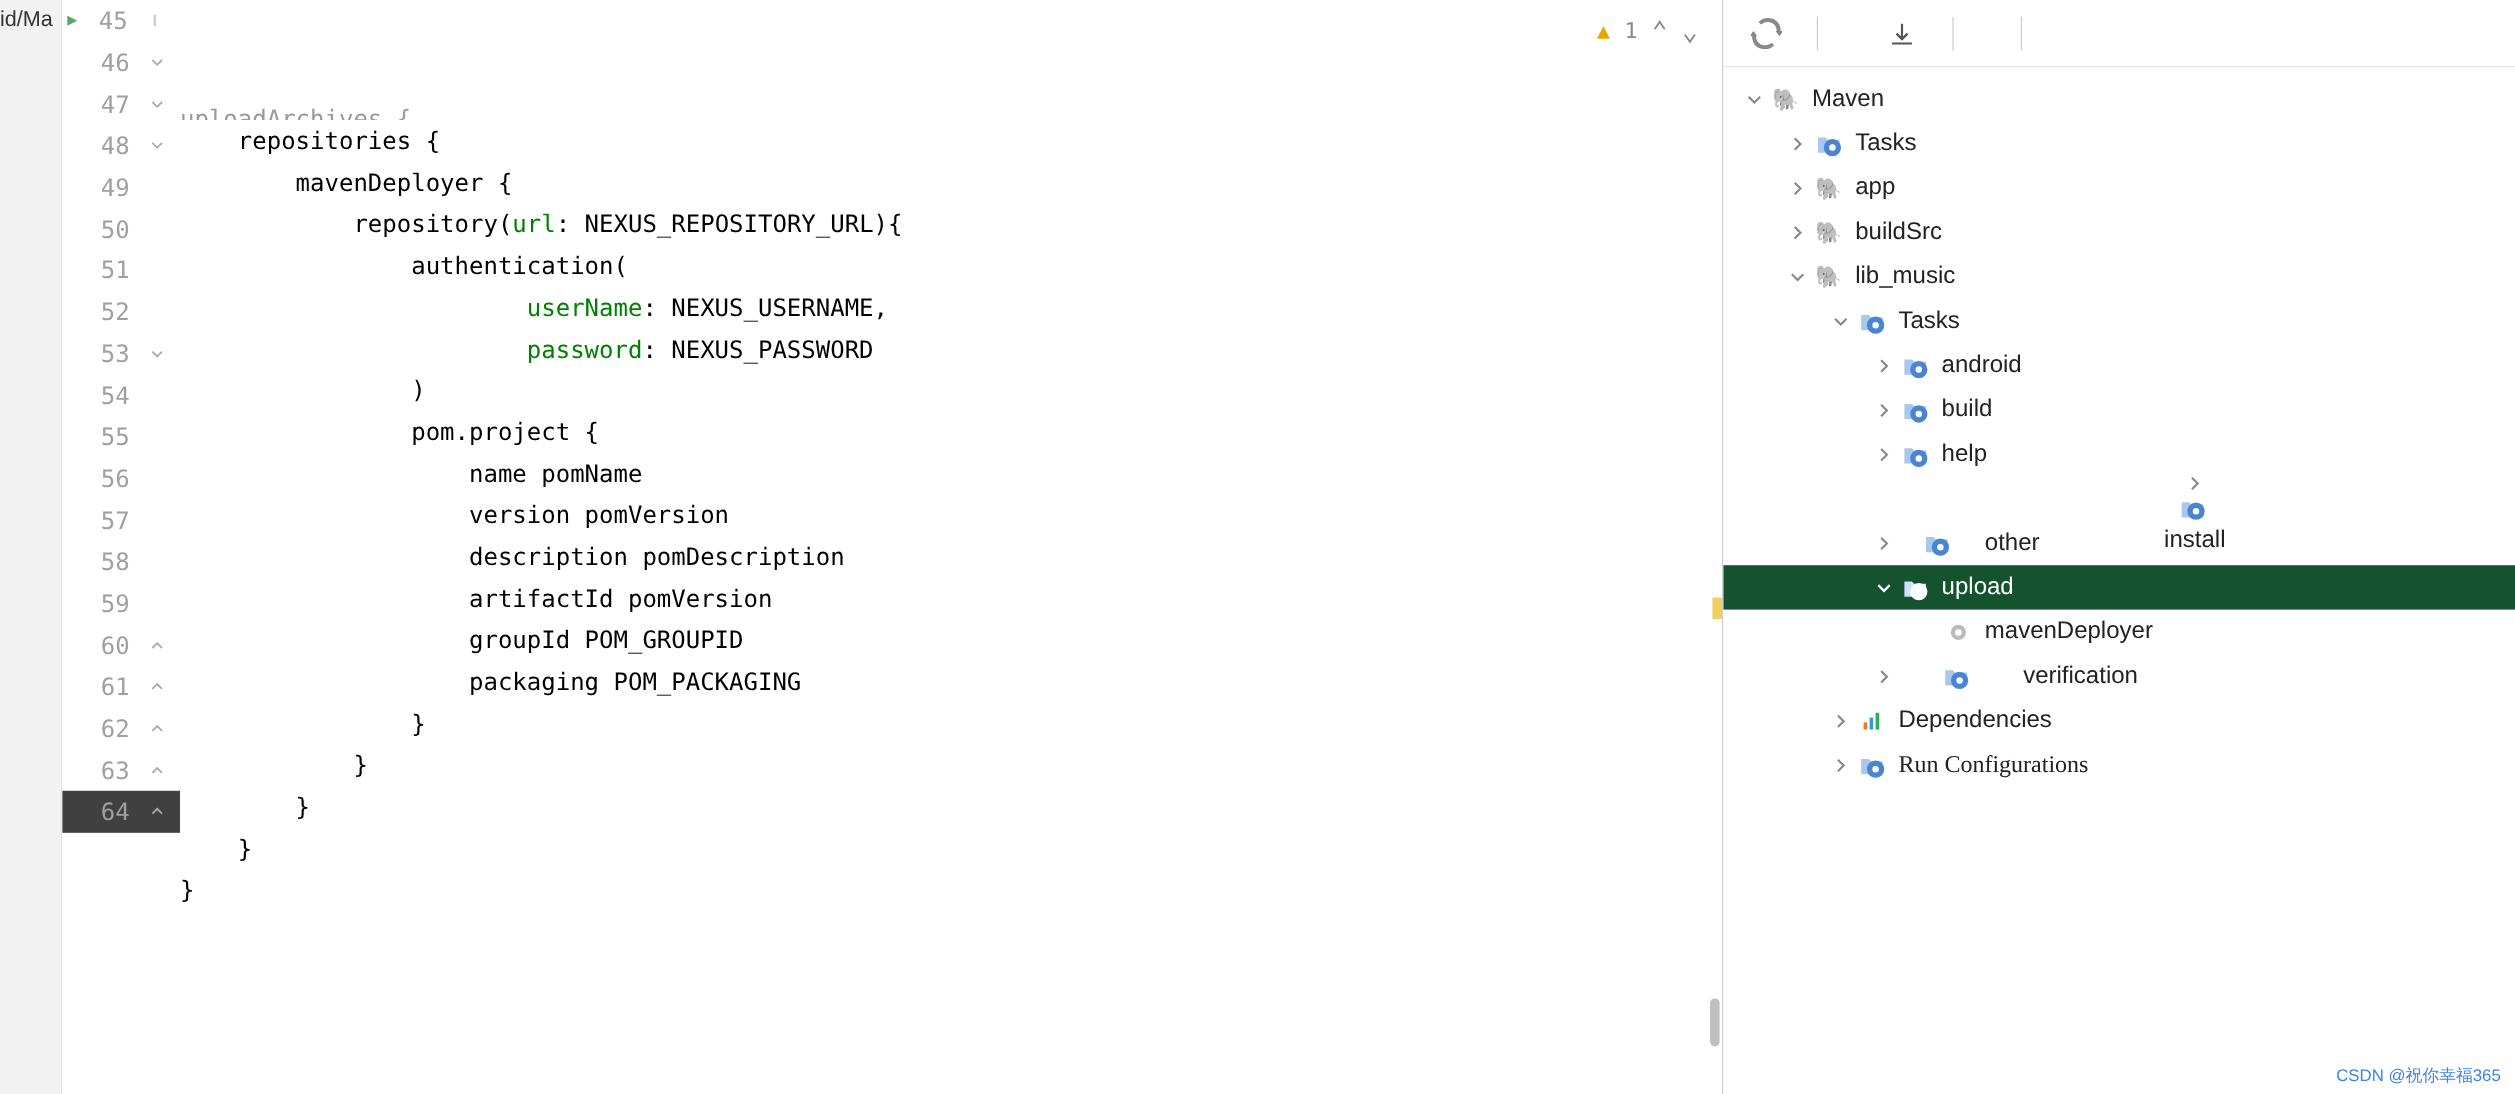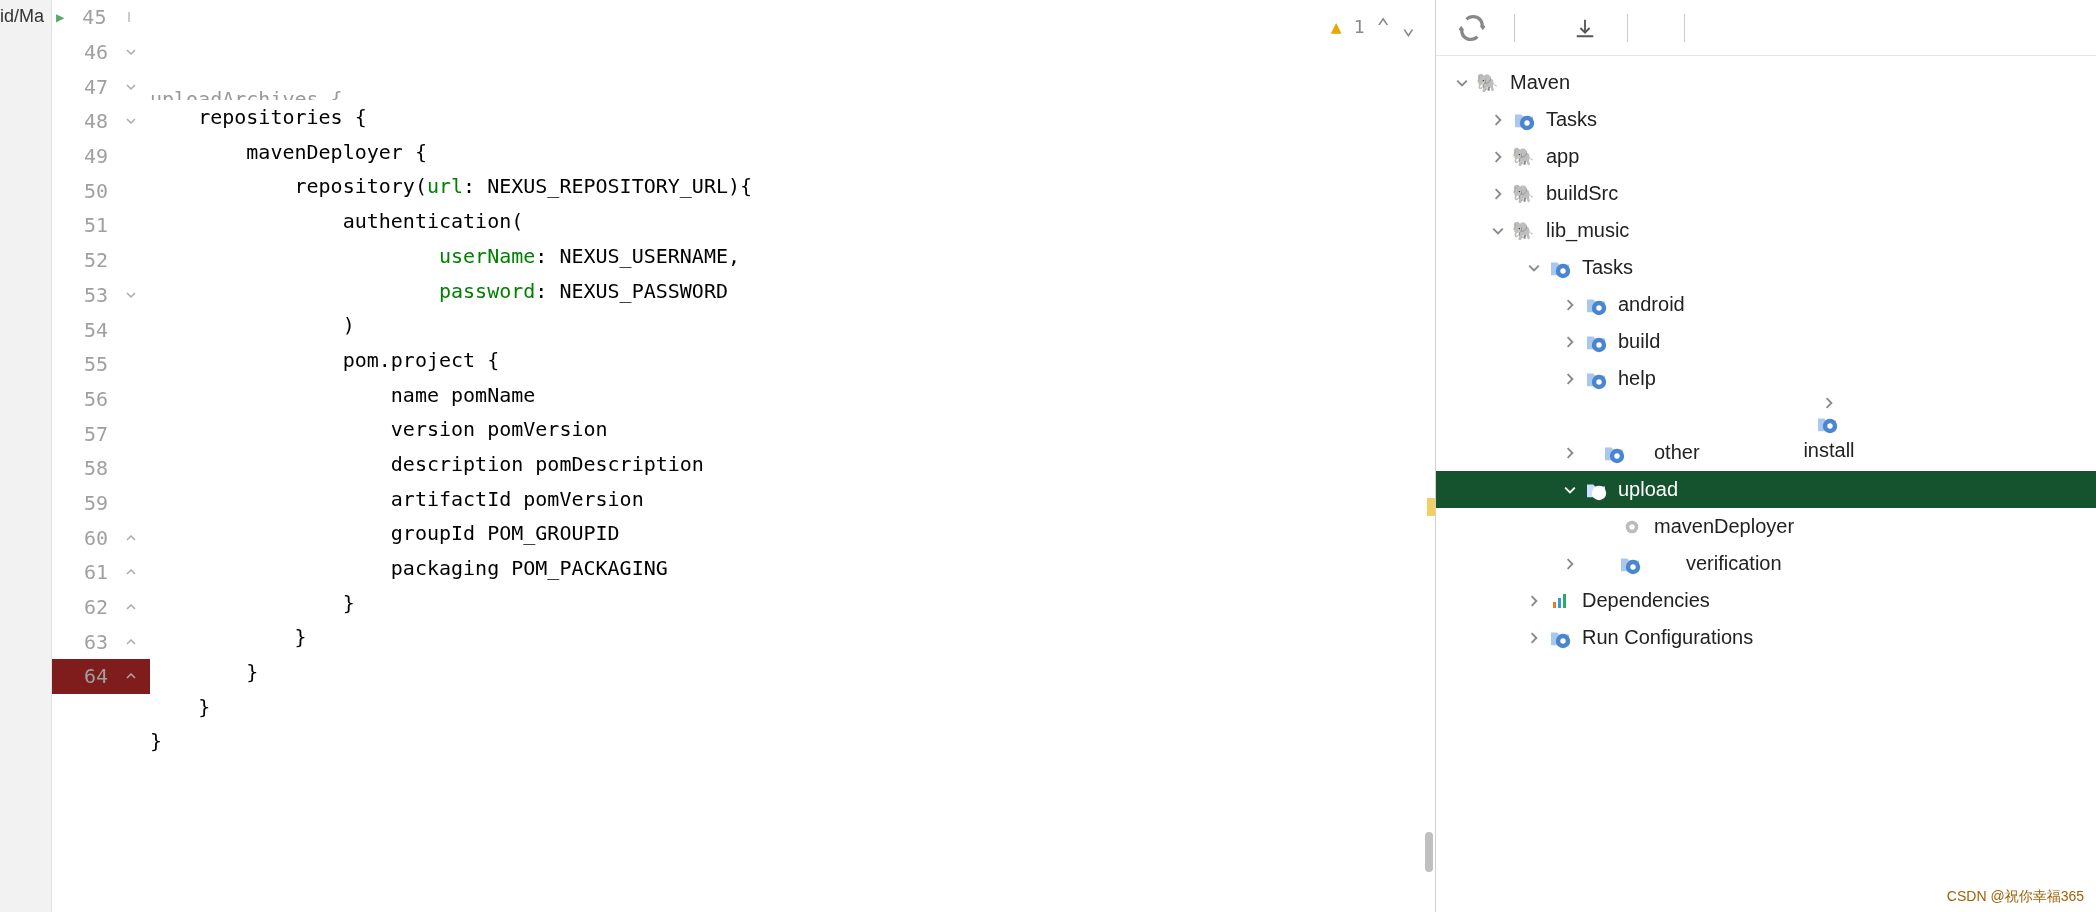--- a/index.html
+++ b/index.html
@@ -141,21 +141,21 @@
     .elephant { color: #888; font-size: 18px; }
     .folder-gear { position: relative; }
     .folder-gear svg { width: 22px; height: 18px; }
     .gear-small { position: absolute; bottom: -2px; right: -2px; }
     .bars-icon svg { width: 18px; height: 18px; }
     .gear-icon { color: #999; }
     .watermark {
       position: absolute;
       bottom: 6px;
       right: 12px;
-      color: #a16207;
+      color: #3b82f6;
       font-size: 14px;
     }
     .scroll-nub {
       position: absolute;
       right: 2px;
       bottom: 40px;
       width: 8px;
       height: 40px;
       background: #c0c0c0;
       border-radius: 4px;
@@ -305,21 +305,21 @@
       </div>
       <div class="gutter-row">
         <span style="width:14px;display:inline-block"></span>
         <span class="line-num">63</span>
         <span class="fold-mark">
           <svg viewBox="0 0 10 10">
             <path d="M1 7l4-4 4 4" fill="none" stroke="#aaa" stroke-width="1.5"></path>
           </svg>
         </span>
       </div>
-      <div class="gutter-row" style="background: #7f1d1d;">
+      <div class="gutter-row" style="background: #404040;">
         <span style="width:14px;display:inline-block"></span>
         <span class="line-num">64</span>
         <span class="fold-mark">
           <svg viewBox="0 0 10 10">
             <path d="M1 7l4-4 4 4" fill="none" stroke="#aaa" stroke-width="1.5"></path>
           </svg>
         </span>
       </div>
     </div>
   <div class="code-area" id="codearea">
@@ -570,21 +570,21 @@
         </span>
         <span class="icon bars-icon">
           <svg viewBox="0 0 18 18">
             <rect x="2" y="10" width="3" height="6" fill="#e67e22"></rect>
             <rect x="7" y="6" width="3" height="10" fill="#3498db"></rect>
             <rect x="12" y="2" width="3" height="14" fill="#27ae60"></rect>
           </svg>
         </span>
         <span>Dependencies</span>
       </div>
-      <div class="tree-row" style="padding-left: 90px;">
+      <div class="tree-row" style="padding-left: 90px; font-family: Liberation Serif, serif;">
         <span class="chev">
           <svg width="12" height="12" viewBox="0 0 10 10">
             <path d="M3 1l4 4-4 4" fill="none" stroke="currentColor" stroke-width="1.5"></path>
           </svg>
         </span>
         <span class="icon folder-gear">
           <svg viewBox="0 0 24 20">
             <path d="M2 4h7l2 2h11v12H2z" fill="#a8c8ef"></path>
           </svg>
           <svg class="gear-small" width="12" height="12" viewBox="0 0 10 10">

